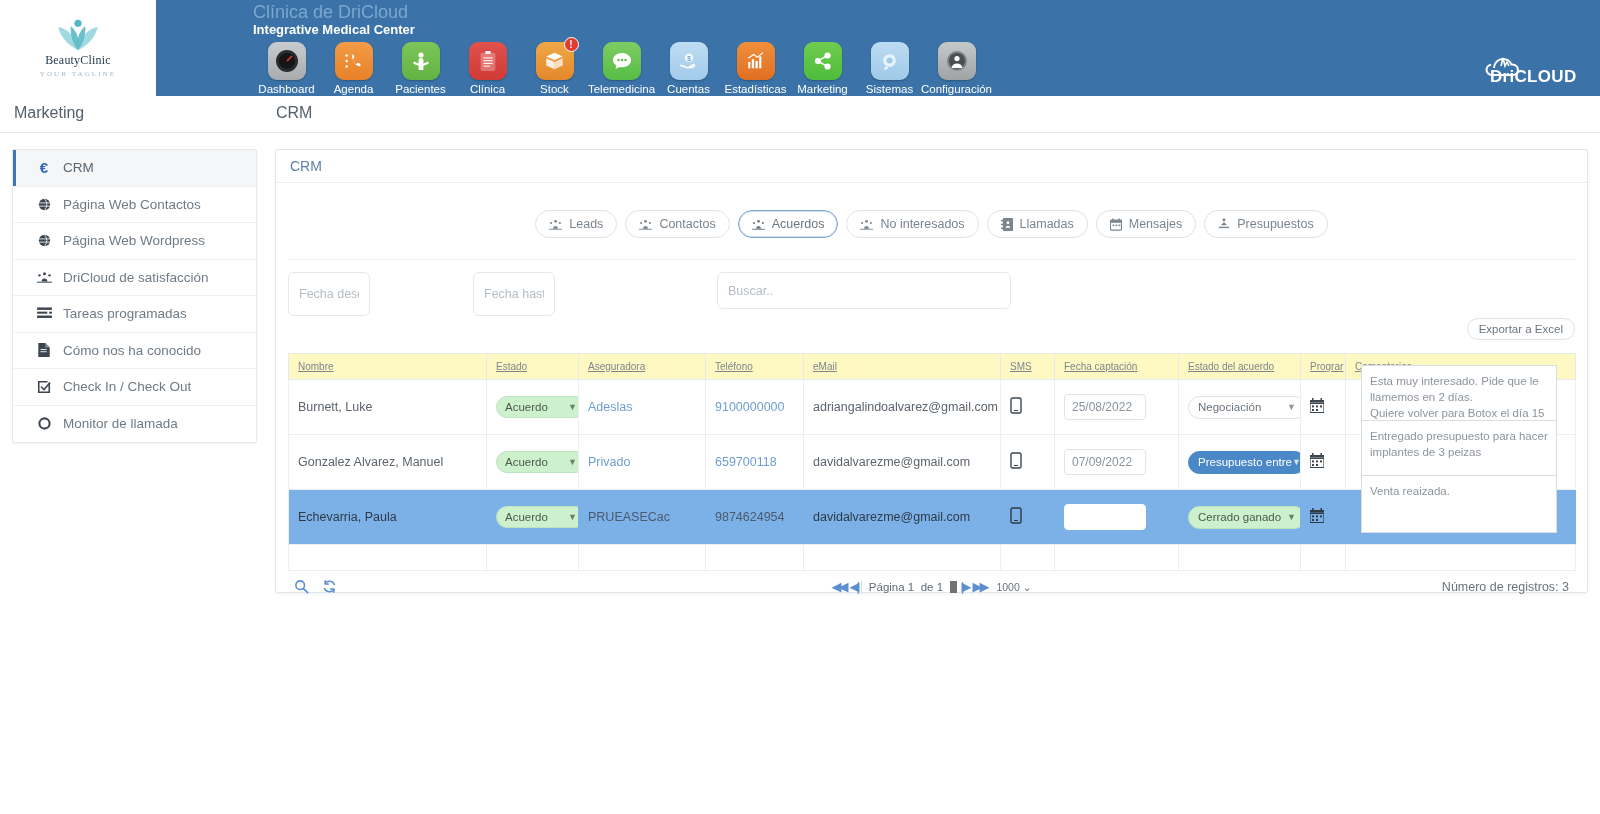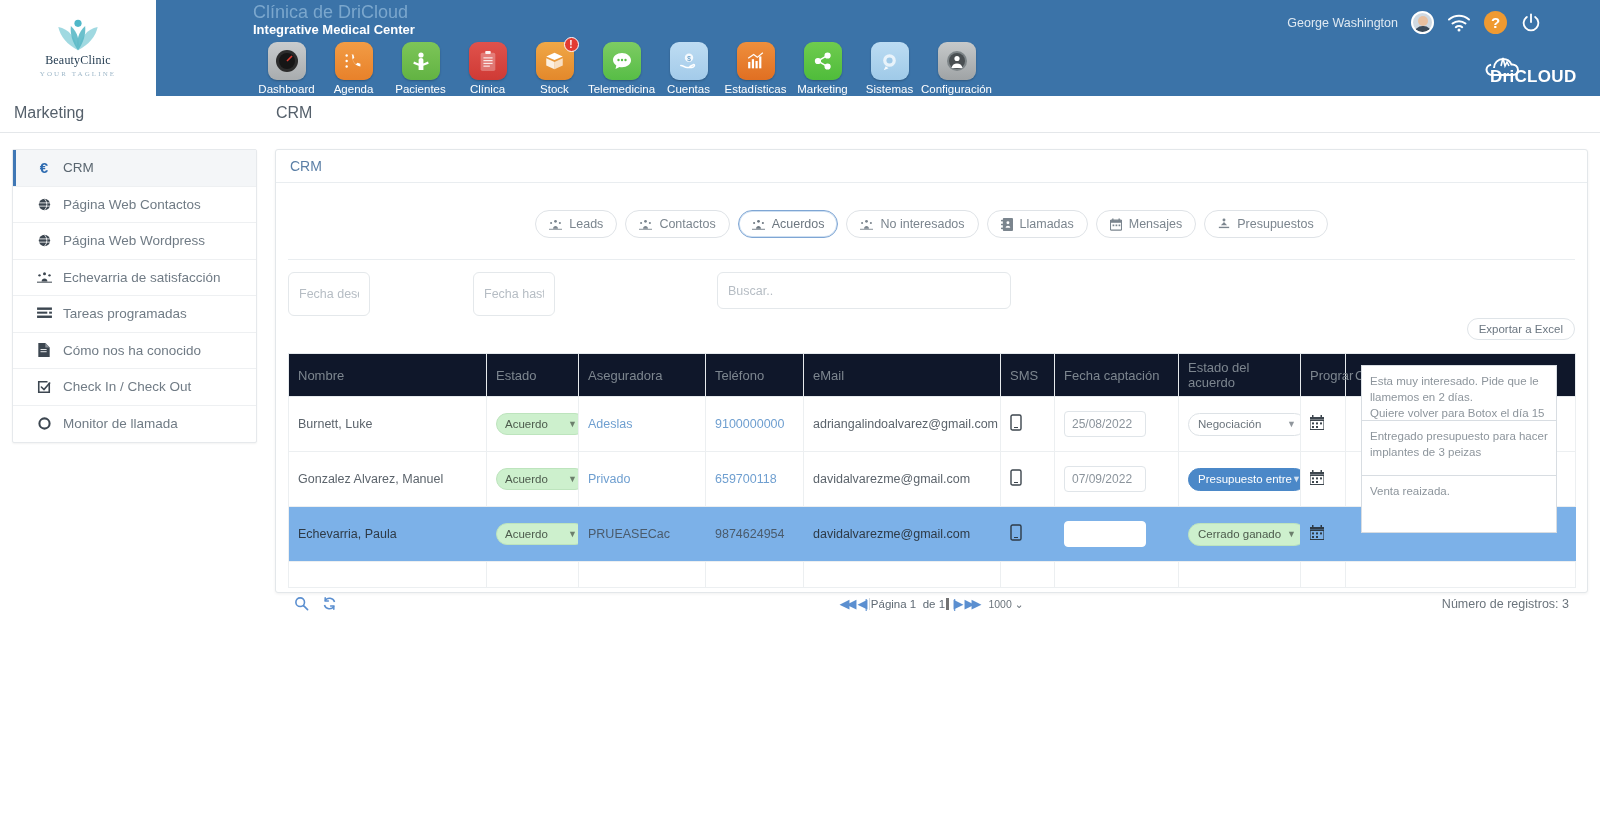--- a/index.html
+++ b/index.html
@@ -190,23 +190,23 @@
     position: absolute; right: 12px; top: -4px;
     border: 1px solid #dfe4e8; border-radius: 13px; background: #fff;
     font-size: 11.5px; color: #6b7681; padding: 4px 11px; cursor: pointer;
     font-family: "Liberation Sans", sans-serif;
   }
 
   
   .tablewrap { margin: 11px 12px 0 12px; position: relative; }
   table.crm { width: 100%; border-collapse: collapse; table-layout: fixed; }
   table.crm th {
-    background: #0f172a; border: 1px solid #e6eaed; border-left: none;
-    font-weight: normal; font-size: 13px; color: #7d868f;
-    text-align: left; padding: 6px 9px; height: 26px;
+    background: #fef9c3; border: 1px solid #e6eaed; border-left: none;
+    font-weight: normal; font-size: 10px; color: #7d868f;
+    text-align: left; padding: 6px 9px; height: 26px; text-decoration: underline;
   }
   table.crm th:first-child { border-left: 1px solid #e6eaed; }
   table.crm td {
     border-bottom: 1px solid #eceff1; border-right: 1px solid #eceff1;
     font-size: 12.5px; color: #5c646c; padding: 8px 9px; height: 55px;
     vertical-align: middle; overflow: hidden;
   }
   table.crm td:first-child { border-left: 1px solid #eceff1; }
   tr.row-selected td { background: #7cb1e8; color: #2e3a46; border-right-color: #7cb1e8; }
   tr.row-empty td { height: 26px; }
@@ -249,21 +249,21 @@
     position: relative; margin: 6px 12px 0 12px; height: 30px;
   }
   .foot-icons { position: absolute; left: 6px; top: 2px; display: flex; gap: 13px; }
   .foot-ic { color: #5b8fd0; cursor: pointer; }
   .pager {
     position: absolute; left: 0; right: 0; top: 2px;
     display: flex; align-items: center; justify-content: center; gap: 4px;
     font-size: 11.5px; color: #5f6a74;
   }
   .pg-arrow { color: #5b8fd0; cursor: pointer; font-size: 13px; letter-spacing: -3px; }
-  .pg-txt { border-left: 1px solid #d3d9de; border-right: 3px solid #737373; padding: 0 1px; }
+  .pg-txt { border-left: 1px solid #d3d9de; border-right: 7px solid #737373; padding: 0 7px; }
   .pg-size { font-size: 10.5px; color: #6b747c; margin-left: 6px; cursor: pointer; }
   .records {
     position: absolute; right: 6px; top: 3px; font-size: 12.5px; color: #6b747c;
   }
 </style>
 </head>
 <body>
 
 <div class="topbar">
 
@@ -410,35 +410,20 @@
             <circle cx="12" cy="12" r="8" fill="#4a4f52"></circle>
             <circle cx="12" cy="9.5" r="2.6" fill="#fff"></circle>
             <path d="M6.5 19c.6-3.2 2.8-4.6 5.5-4.6s4.9 1.4 5.5 4.6z" fill="#fff"></path>
           </svg>
       </div>
       <div class="navlabel">Configuración</div>
     </div>
 
   </div>
 
-  <div class="userarea">
-    <div class="username">George Washington</div>
-    <div class="avatar-sm"></div>
-    <svg width="24" height="18" viewBox="0 0 24 18">
-      <path d="M2 5.5C5 3 8.4 1.8 12 1.8S19 3 22 5.5" fill="none" stroke="#fff" stroke-width="2" stroke-linecap="round"></path>
-      <path d="M5.5 9.5C7.4 8 9.6 7.2 12 7.2s4.6.8 6.5 2.3" fill="none" stroke="#fff" stroke-width="2" stroke-linecap="round"></path>
-      <path d="M8.8 13.2c.9-.8 2-1.2 3.2-1.2s2.3.4 3.2 1.2" fill="none" stroke="#fff" stroke-width="2" stroke-linecap="round"></path>
-      <circle cx="12" cy="16" r="1.5" fill="#fff"></circle>
-    </svg>
-    <div class="help-circle">?</div>
-    <svg width="22" height="22" viewBox="0 0 24 24">
-      <path d="M7.5 5.5a8 8 0 1 0 9 0" fill="none" stroke="#fff" stroke-width="2" stroke-linecap="round"></path>
-      <path d="M12 2.5v8.5" stroke="#fff" stroke-width="2" stroke-linecap="round"></path>
-    </svg>
-  </div>
 
   <div class="dricloud">
     <svg width="112" height="34" viewBox="0 0 112 34">
       <path d="M24 14c0-5 4-9 9-9 4 0 7 2 8.4 5.5 3.5-.4 6.6 2 6.6 5.4 0 3-2.4 5.1-5.4 5.1H22c-3 0-5.5-2.3-5.5-5.2 0-2.6 2-4.8 4.6-5.1" fill="none" stroke="#fff" stroke-width="2"></path>
       <path d="M31 12 L33 4 L35 12 L37 8 L39 12" fill="none" stroke="#fff" stroke-width="1.6"></path>
       <text x="20" y="28" fill="#fff" font-size="17" font-weight="bold" font-family="Liberation Sans">DriCLOUD</text>
     </svg>
   </div>
 </div>
 
@@ -480,21 +465,21 @@
   <div class="side-item">
     <span class="side-ic">
       <svg width="15" height="12" viewBox="0 0 18 14" fill="#3c4650">
           <circle cx="9" cy="3" r="1.8"></circle>
           <path d="M5.5 12.5c0-2.3 1.6-3.6 3.5-3.6s3.5 1.3 3.5 3.6z"></path>
           <circle cx="3" cy="5" r="1.4"></circle>
           <circle cx="15" cy="5" r="1.4"></circle>
           <rect x="0" y="12.6" width="18" height="1.2"></rect>
         </svg>
     </span>
-    <span>Echevarria de satisfacción</span>
+    <span>DriCloud de satisfacción</span>
   </div>
 
   <div class="side-item">
     <span class="side-ic">
       <svg width="15" height="13" viewBox="0 0 16 14" fill="#3c4650">
           <rect x="0" y="0.5" width="16" height="2.6"></rect>
           <rect x="0" y="5" width="11" height="2.2"></rect>
           <rect x="13" y="5" width="3" height="2.2"></rect>
           <rect x="0" y="9.2" width="16" height="2.6"></rect>
         </svg>

